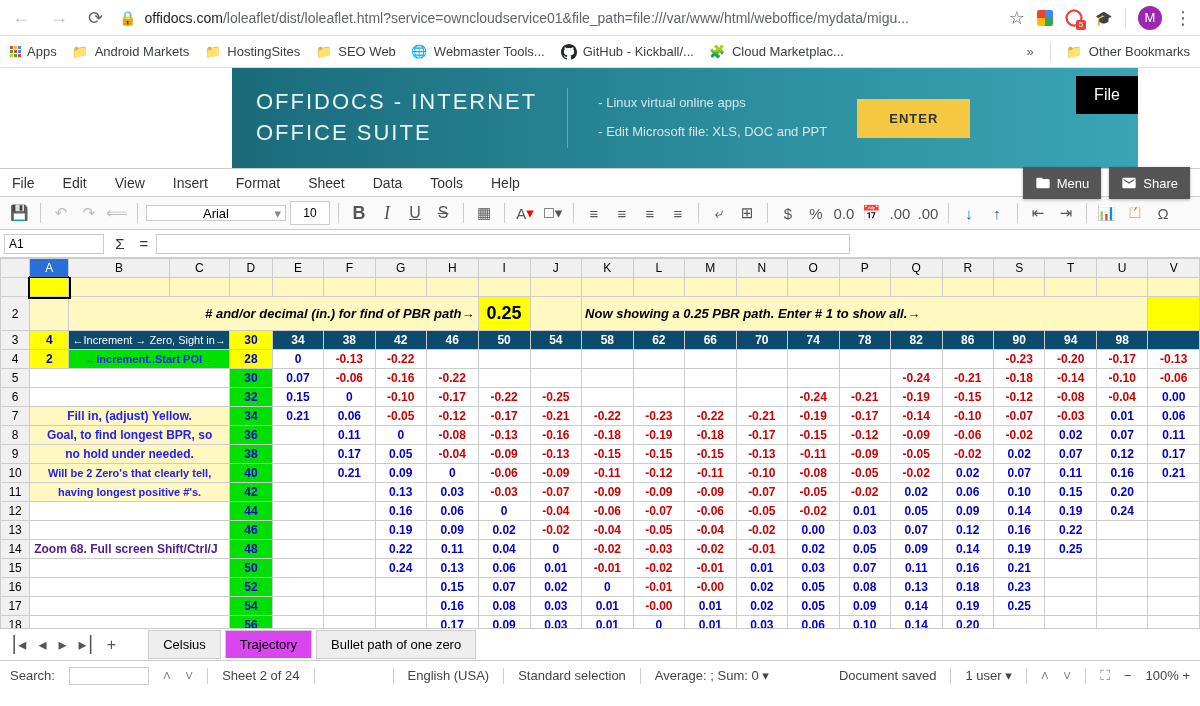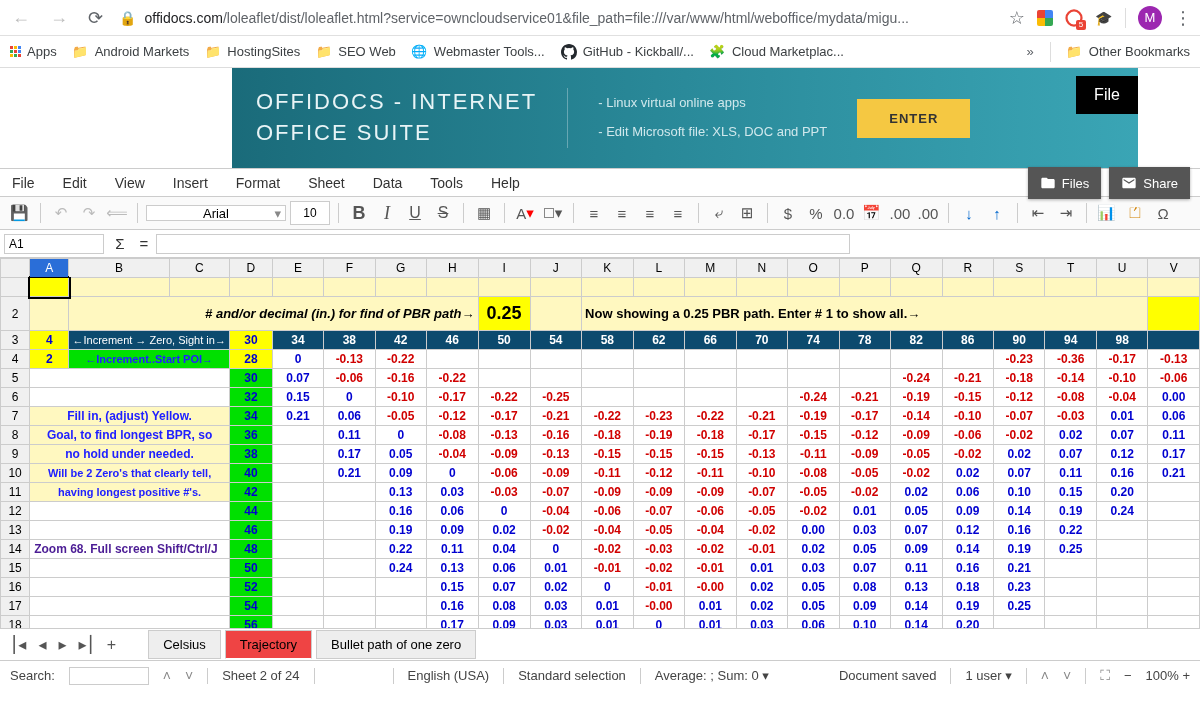--- a/index.html
+++ b/index.html
@@ -95,21 +95,21 @@
 .hdr-num { color: #fff; text-align: center; font-weight: bold; }
 .row-side { text-align: center; font-weight: bold; color: #0000d0; }
 .bigzero { font-size: 18px; font-weight: bold; text-align: center; }
 .instr { color: #2020ff; font-size: 12px; text-align: center; font-weight: bold; }
 .span-txt { font-weight: bold; font-size: 13px; }
 
 
 .sheet-tabs { height: 32px; display: flex; align-items: center; border-top: 1px solid #ccc; padding: 0 6px; gap: 4px; background: #fff; }
 .st-nav { font-size: 16px; color: #555; cursor: pointer; padding: 0 4px; }
 .st-tab { padding: 6px 14px; background: #eee; border: 1px solid #ccc; cursor: pointer; font-size: 13px; }
-.st-tab.active { background: #ef4444; border-bottom: 1px solid #fff; }
+.st-tab.active { background: #d946ef; border-bottom: 1px solid #fff; }
 
 
 .status-bar { height: 30px; display: flex; align-items: center; padding: 0 10px; gap: 14px; font-size: 13px; color: #444; border-top: 1px solid #ccc; }
 .status-search { width: 80px; height: 18px; border: 1px solid #ccc; }
 .status-sep { width: 1px; height: 16px; background: #ccc; }
 .status-spacer { flex: 1; }
 .status-nav { color: #888; font-size: 14px; }
 </style>
 </head>
 <body>
@@ -213,21 +213,21 @@
   <span class="menubar-item">Format</span>
   <span class="menubar-item">Sheet</span>
   <span class="menubar-item">Data</span>
   <span class="menubar-item">Tools</span>
   <span class="menubar-item">Help</span>
   <div class="menubar-right">
     <div class="mb-btn">
         <svg viewBox="0 0 24 24">
           <path d="M10 4H4c-1.1 0-2 .9-2 2v12c0 1.1.9 2 2 2h16c1.1 0 2-.9 2-2V8c0-1.1-.9-2-2-2h-8l-2-2z"></path>
         </svg>
-        <span>Files</span>
+        <span>Menu</span>
       </div>
     <div class="mb-btn">
         <svg viewBox="0 0 24 24">
           <path d="M20 4H4c-1.1 0-2 .9-2 2v12c0 1.1.9 2 2 2h16c1.1 0 2-.9 2-2V6c0-1.1-.9-2-2-2zm0 4l-8 5-8-5V6l8 5 8-5v2z"></path>
         </svg>
         <span>Share</span>
       </div>
   </div>
 </div>
 
@@ -342,21 +342,21 @@
           <td class="ltyellow-bg"></td>
           <td class="ltyellow-bg"></td>
           <td class="ltyellow-bg"></td>
         </tr>
         <tr style="height: 34px;">
           <td class="rowhdr">2</td>
           <td class="ltyellow-bg"></td>
           <td class="ltyellow-bg span-txt" colspan="7" style="text-align: right; font-style: italic;"># and/or decimal (in.) for find of PBR path→</td>
           <td class="yellow-bg bigzero">0.25</td>
           <td class="ltyellow-bg"></td>
-          <td class="ltyellow-bg span-txt" colspan="11" style=" margin-left: 8px;">Now showing a 0.25 PBR path. Enter # 1 to show all.→</td>
+          <td class="ltyellow-bg span-txt" colspan="11" style="font-style: italic; margin-left: 8px;">Now showing a 0.25 PBR path. Enter # 1 to show all.→</td>
           <td class="yellow-bg"></td>
         </tr>
         <tr>
           <td class="rowhdr">3</td>
           <td class="yellow-bg row-side">4</td>
           <td class="blue-bg" colspan="2" style="text-align: center; font-size: 11px;">←Increment → Zero, Sight in→</td>
           <td class="yellow-bg row-side">30</td>
           <td class="blue-bg hdr-num">34</td>
           <td class="blue-bg hdr-num">38</td>
           <td class="blue-bg hdr-num">42</td>
@@ -389,21 +389,21 @@
           <td></td>
           <td></td>
           <td></td>
           <td></td>
           <td></td>
           <td></td>
           <td></td>
           <td></td>
           <td></td>
           <td class="neg">-0.23</td>
-          <td class="neg">-0.36</td>
+          <td class="neg">-0.20</td>
           <td class="neg">-0.17</td>
           <td class="neg">-0.13</td>
         </tr>
         <tr>
           <td class="rowhdr">5</td>
           <td colspan="3" class=" instr"></td>
           <td class="green-bg row-side">30</td>
           <td class="pos">0.07</td>
           <td class="neg">-0.06</td>
           <td class="neg">-0.16</td>

